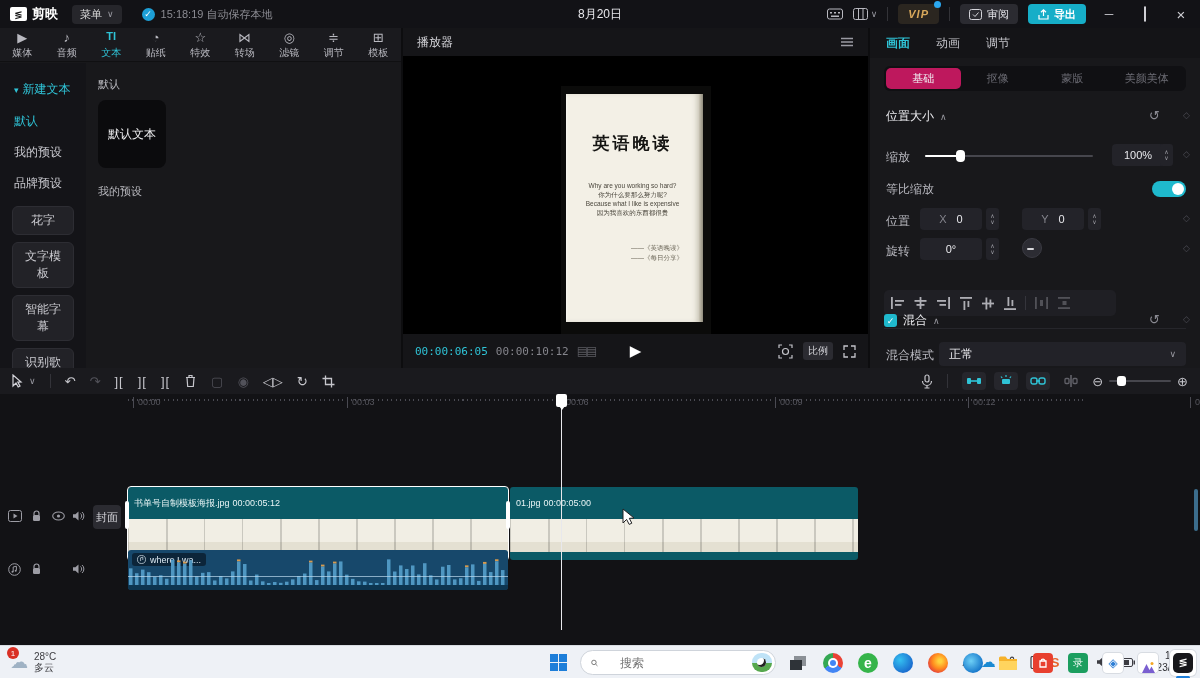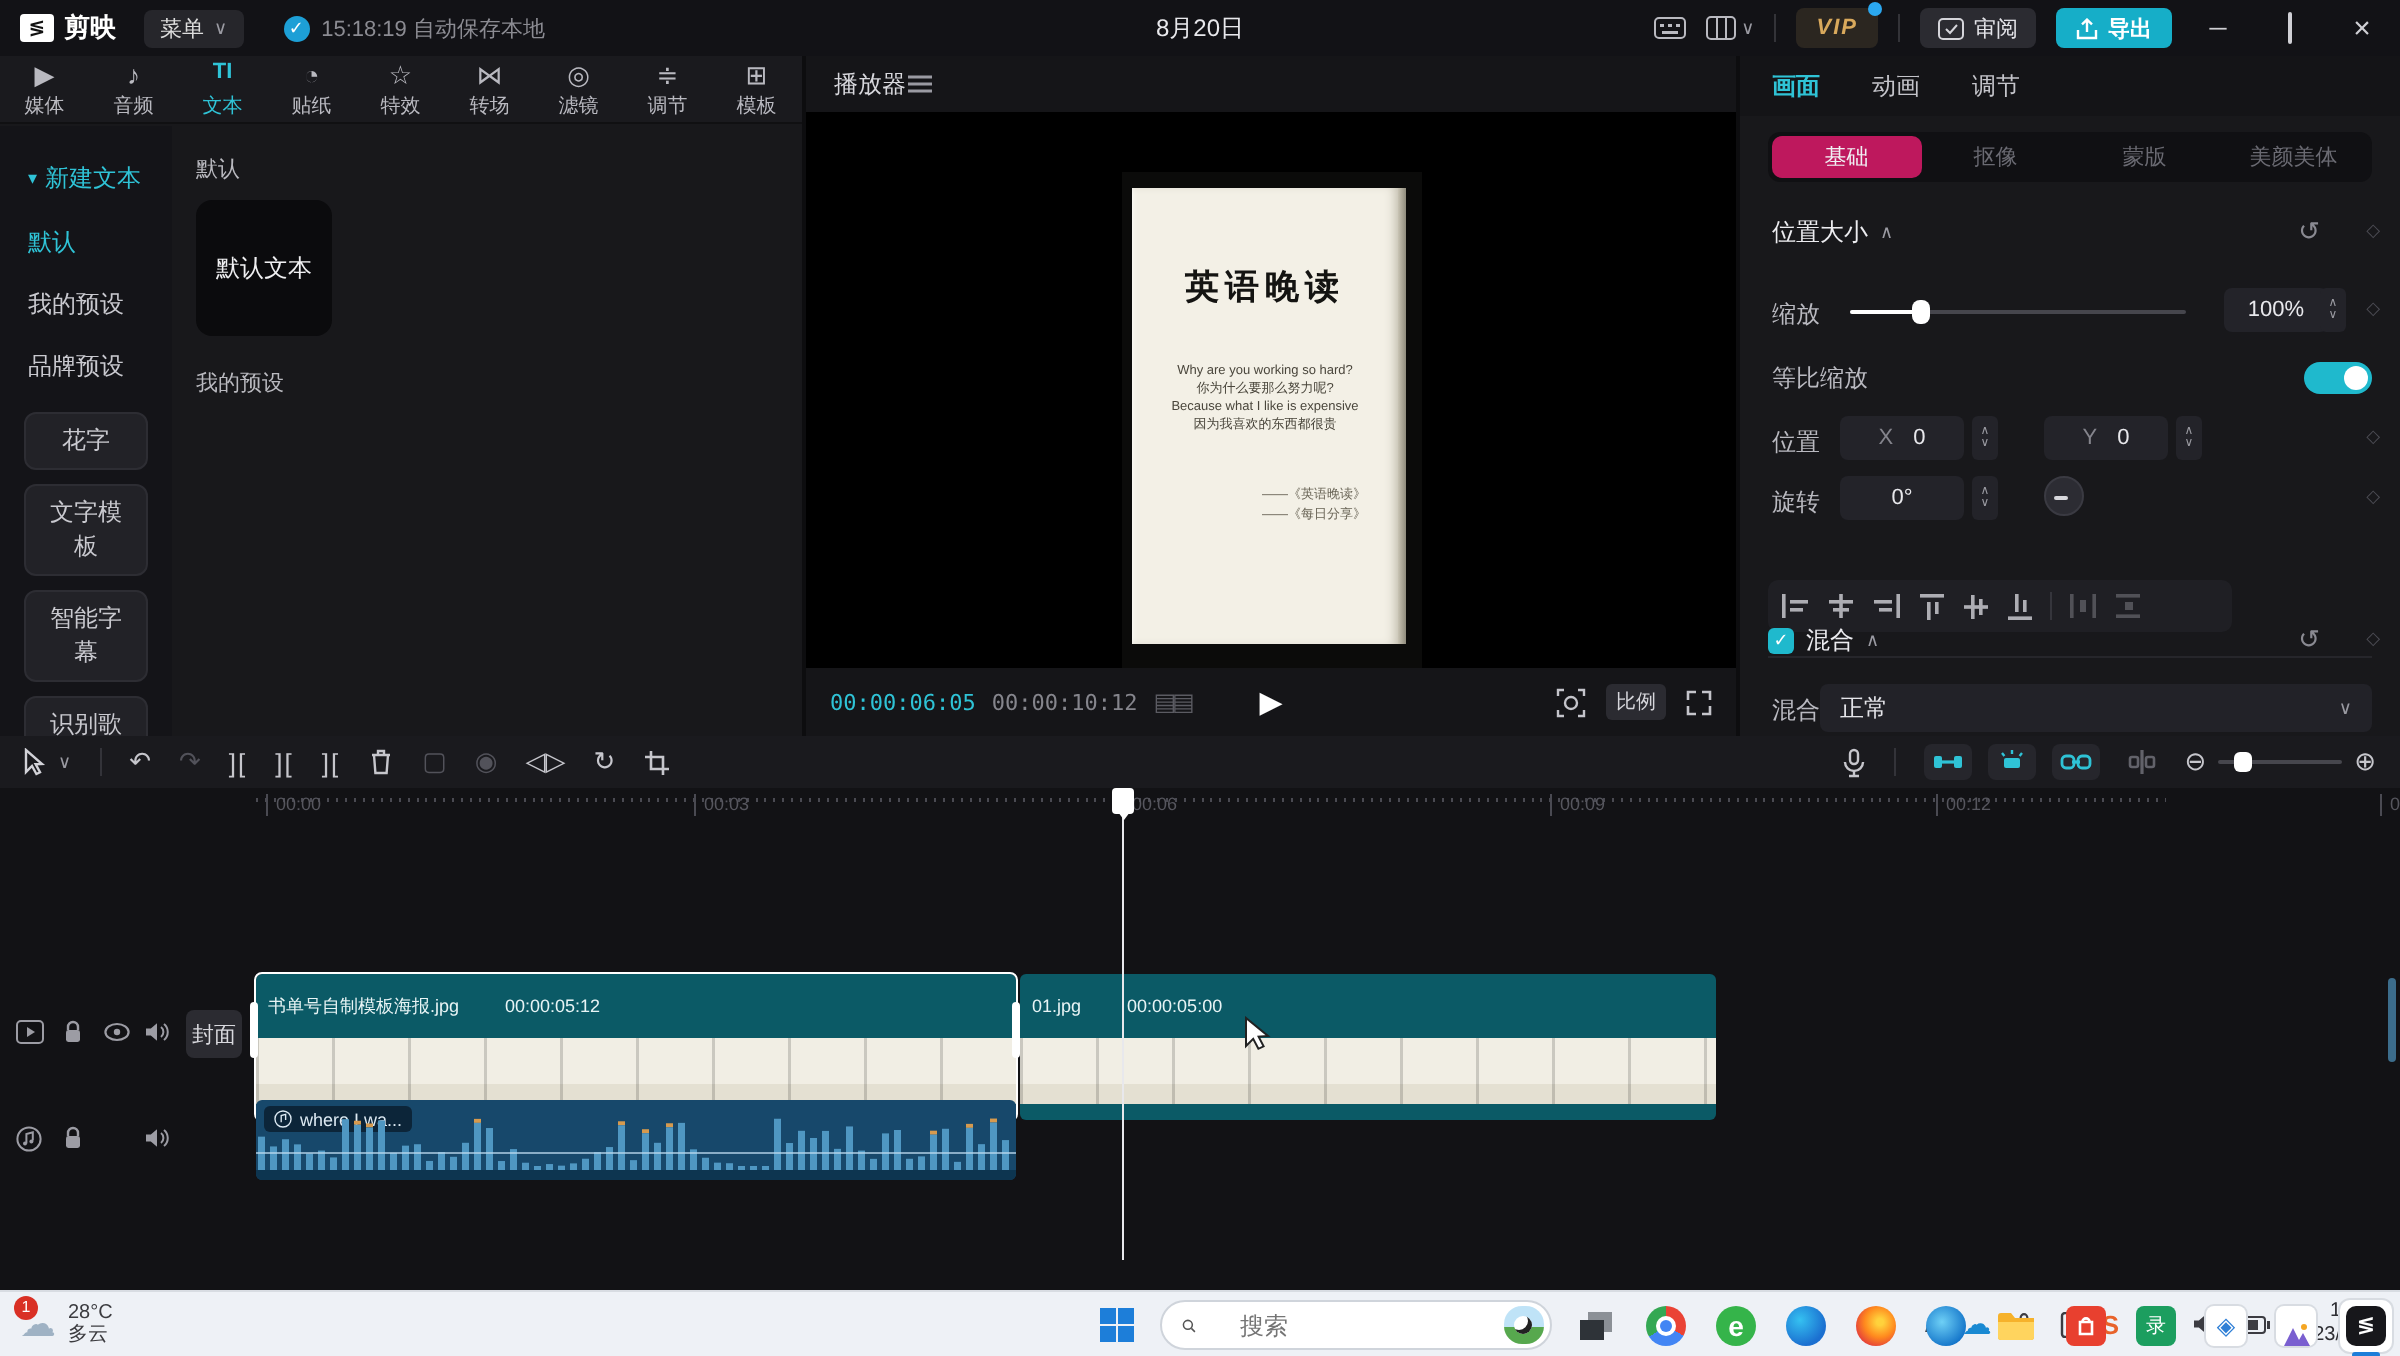--- a/index.html
+++ b/index.html
@@ -45,21 +45,21 @@
   .side-item{color:#c9c9cf;font-size:12px;padding:7px 14px}
   .side-item.active{color:#2fc3d6}
   .side-item.boxed{background:#222227;border:1px solid #2d2d33;border-radius:6px;margin:7px 12px;padding:5px 10px;text-align:center}
   #text-content{position:absolute;left:86px;top:35px;right:0;bottom:0;background:#18181b;padding:10px 12px}
   .lib-label{color:#b9b9bf;font-size:11px;margin:4px 0 8px}
   .default-tile{width:68px;height:68px;background:#0b0b0d;border-radius:8px;display:flex;align-items:center;
     justify-content:center;color:#f0f0f2;font-size:12px;margin-bottom:16px}
 
   
   #player{position:absolute;left:403px;top:28px;width:465px;height:340px;background:#151518}
-  #player-head{height:28px;display:flex;align-items:center;justify-content:flex-start;padding:0 14px;font-size:12px;color:#d8d8dd}
+  #player-head{height:28px;display:flex;align-items:center;justify-content:space-between;padding:0 14px;font-size:12px;color:#d8d8dd}
   #video-area{position:absolute;left:0;top:28px;right:0;bottom:34px;background:#000}
   #book{position:absolute;left:158px;top:30px;width:150px;height:248px;background:#0b0b0a}
   #book-page{position:absolute;left:5px;top:8px;right:12px;bottom:12px;background:#f3f0e6;
     box-shadow:inset -4px 0 6px -3px #b9b4a4, inset 2px 0 3px -2px #fff}
   #book-spine{position:absolute;right:8px;top:8px;bottom:12px;width:4px;background:linear-gradient(90deg,#c9c4b4,#8f8b7c)}
   .bk-title{margin-top:38px;text-align:center;font-size:17px;font-weight:bold;letter-spacing:3px;color:#141412}
   .bk-body{margin-top:26px;text-align:center;font-size:6.5px;line-height:9px;color:#4a463c}
   .bk-credit{margin-top:26px;text-align:right;padding-right:16px;font-size:6.5px;line-height:10px;color:#6a6557}
   #player-bar{position:absolute;left:0;bottom:0;right:0;height:34px;display:flex;align-items:center;padding:0 12px;gap:8px}
   .timecode{font-family:"DejaVu Sans Mono","Liberation Mono",monospace;font-size:11px}
@@ -93,21 +93,21 @@
   .knob-dial{position:absolute;width:20px;height:20px;border-radius:50%;background:#2c2c33;border:1px solid #3a3a42}
   .knob-dial::after{content:"";position:absolute;left:4px;top:9px;width:7px;height:2px;background:#d8d8dd;border-radius:1px}
   #align-row{position:absolute;left:14px;top:262px;width:232px;height:26px;background:#1f1f24;border-radius:5px;
     display:flex;align-items:center;padding:0 6px;gap:8px}
   .al{opacity:.85}
   .al.dim{opacity:.3}
   .al-sep{width:1px;height:14px;background:#35353c}
   #insp-div{position:absolute;left:14px;right:14px;top:300px;height:1px;background:#26262b}
   .checkbox{width:13px;height:13px;border-radius:3px;background:#1fb9cd;color:#fff;font-size:9px;
     display:inline-flex;align-items:center;justify-content:center}
-  #blend-dd{position:absolute;left:40px;right:14px;top:314px;height:24px;background:#222228;border-radius:4px;
+  #blend-dd{position:absolute;left:69px;right:14px;top:314px;height:24px;background:#222228;border-radius:4px;
     display:flex;align-items:center;justify-content:space-between;padding:0 10px;font-size:12px;color:#e4e4e9}
 
   
   #tl-toolbar{position:absolute;left:0;top:368px;width:1200px;height:26px;background:#1a1a1e;
     display:flex;align-items:center;font-size:13px;color:#c6c6cc}
   .tb-gap{margin-left:14px}
   .dim{color:#52525a}
   .cyan-tog{width:24px;height:18px;background:#26262c;border-radius:4px;display:flex;align-items:center;justify-content:center}
   .tl-sep{width:1px;height:14px;background:#333339;margin-left:14px}
   .zoom-track{width:62px;height:2px;background:#46464d;border-radius:1px;position:relative;margin:0 6px}
@@ -119,21 +119,21 @@
     background:repeating-linear-gradient(90deg,#4a4a52 0 1px,transparent 1px 4.46px)}
   .ruler-label{position:absolute;top:3px;color:#56565e;font-size:9px;border-left:1px solid #4a4a52;padding-left:4px;height:11px;line-height:11px}
   #playhead-line{position:absolute;left:561px;top:0;width:1px;height:236px;background:#e8e8ec}
   #playhead-cap{position:absolute;left:556px;top:0;width:11px;height:13px;background:#fff;border-radius:2px}
   #playhead-cap::after{content:"";position:absolute;left:2.5px;top:12px;border-left:3px solid transparent;
     border-right:3px solid transparent;border-top:4px solid #fff}
   .trk-ic{position:absolute;color:#9c9ca4}
   .cover-btn{position:absolute;left:93px;top:111px;width:28px;height:24px;background:#2b2b31;border-radius:4px;
     color:#d9d9de;font-size:11px;display:flex;align-items:center;justify-content:center}
   .clip{position:absolute;border-radius:3px;overflow:hidden}
-  .clip-head{height:14px;background:#0b5a66;display:flex;align-items:center;gap:23px;padding:16px 6px;
+  .clip-head{height:14px;background:#0b5a66;display:flex;align-items:center;gap:3px;padding:16px 6px;
     color:#e8f4f5;font-size:9px;white-space:nowrap}
   .clip-thumbs{height:33px;background:
      repeating-linear-gradient(90deg,rgba(0,0,0,.16) 0 1.5px,transparent 1.5px 38px),
      linear-gradient(#f1eee4 0 70%,#e4e0d2 70% 100%)}
   .clip-foot{height:8px;background:#0b5a66}
   .clip.selected{outline:1.5px solid #fff}
   .handle{position:absolute;top:14px;width:4px;height:28px;background:#fff;border-radius:2px;z-index:3}
   #audio-clip{position:absolute;left:128px;top:156px;width:380px;height:40px;background:#17486b;border-radius:3px;overflow:hidden}
   .audio-label{position:absolute;left:4px;top:3px;background:rgba(10,25,40,.75);border-radius:3px;height:13px;
     display:flex;align-items:center;gap:4px;padding:0 5px;color:#dce9f2;font-size:9px}

